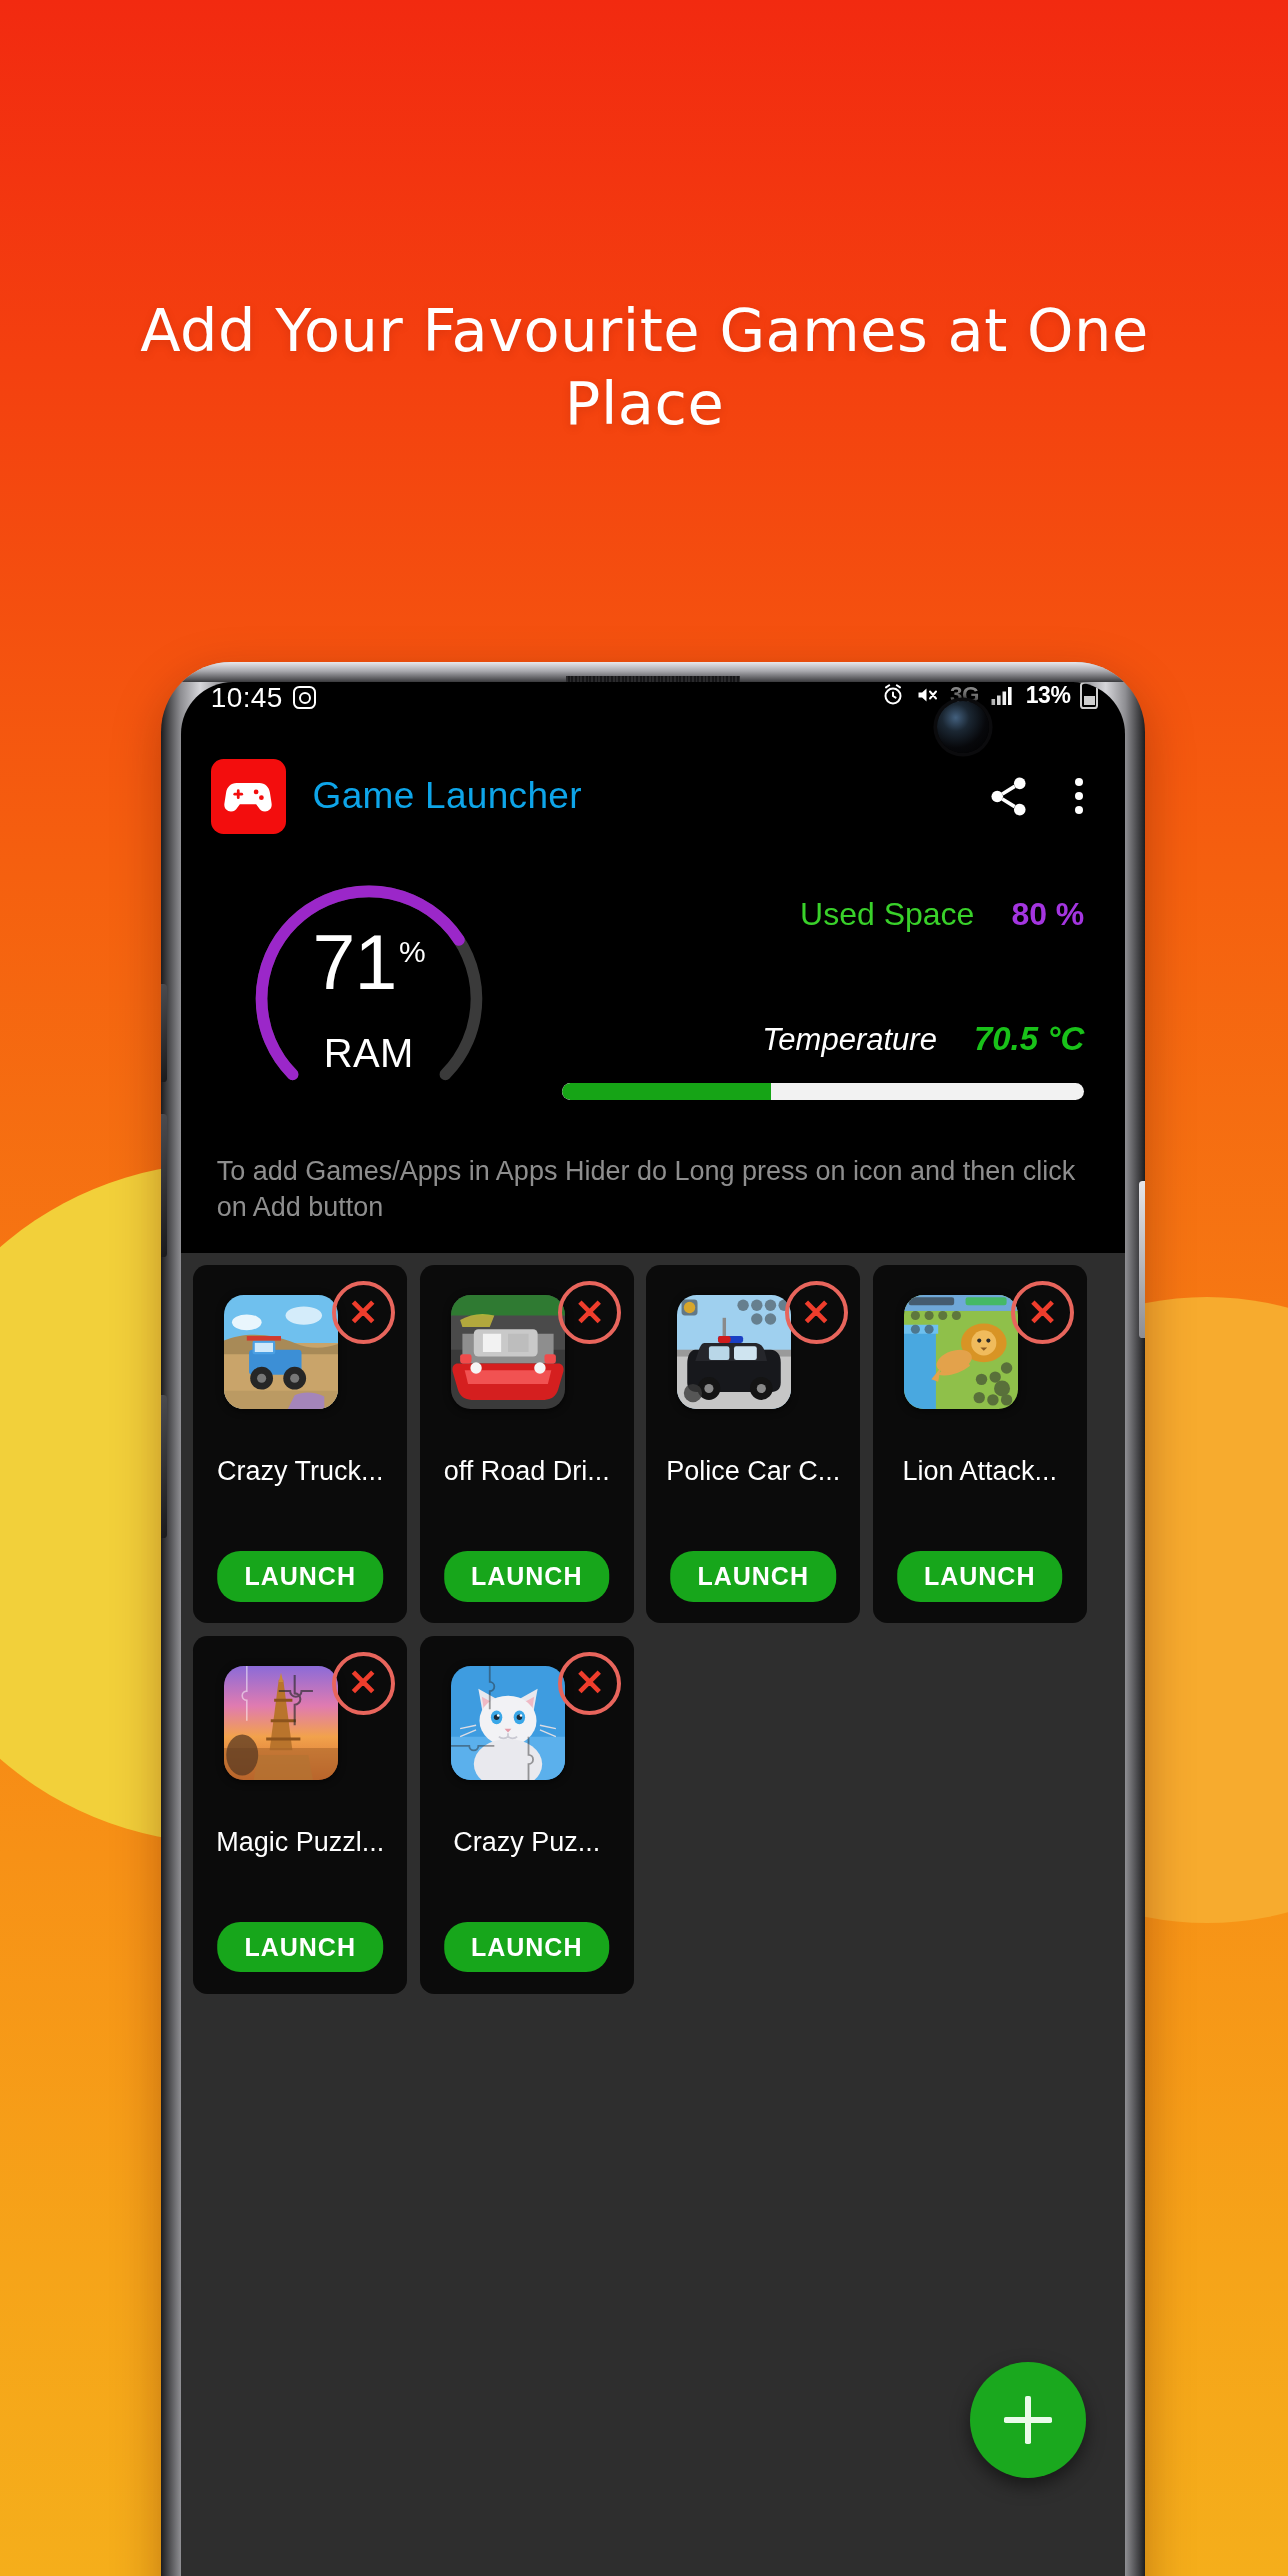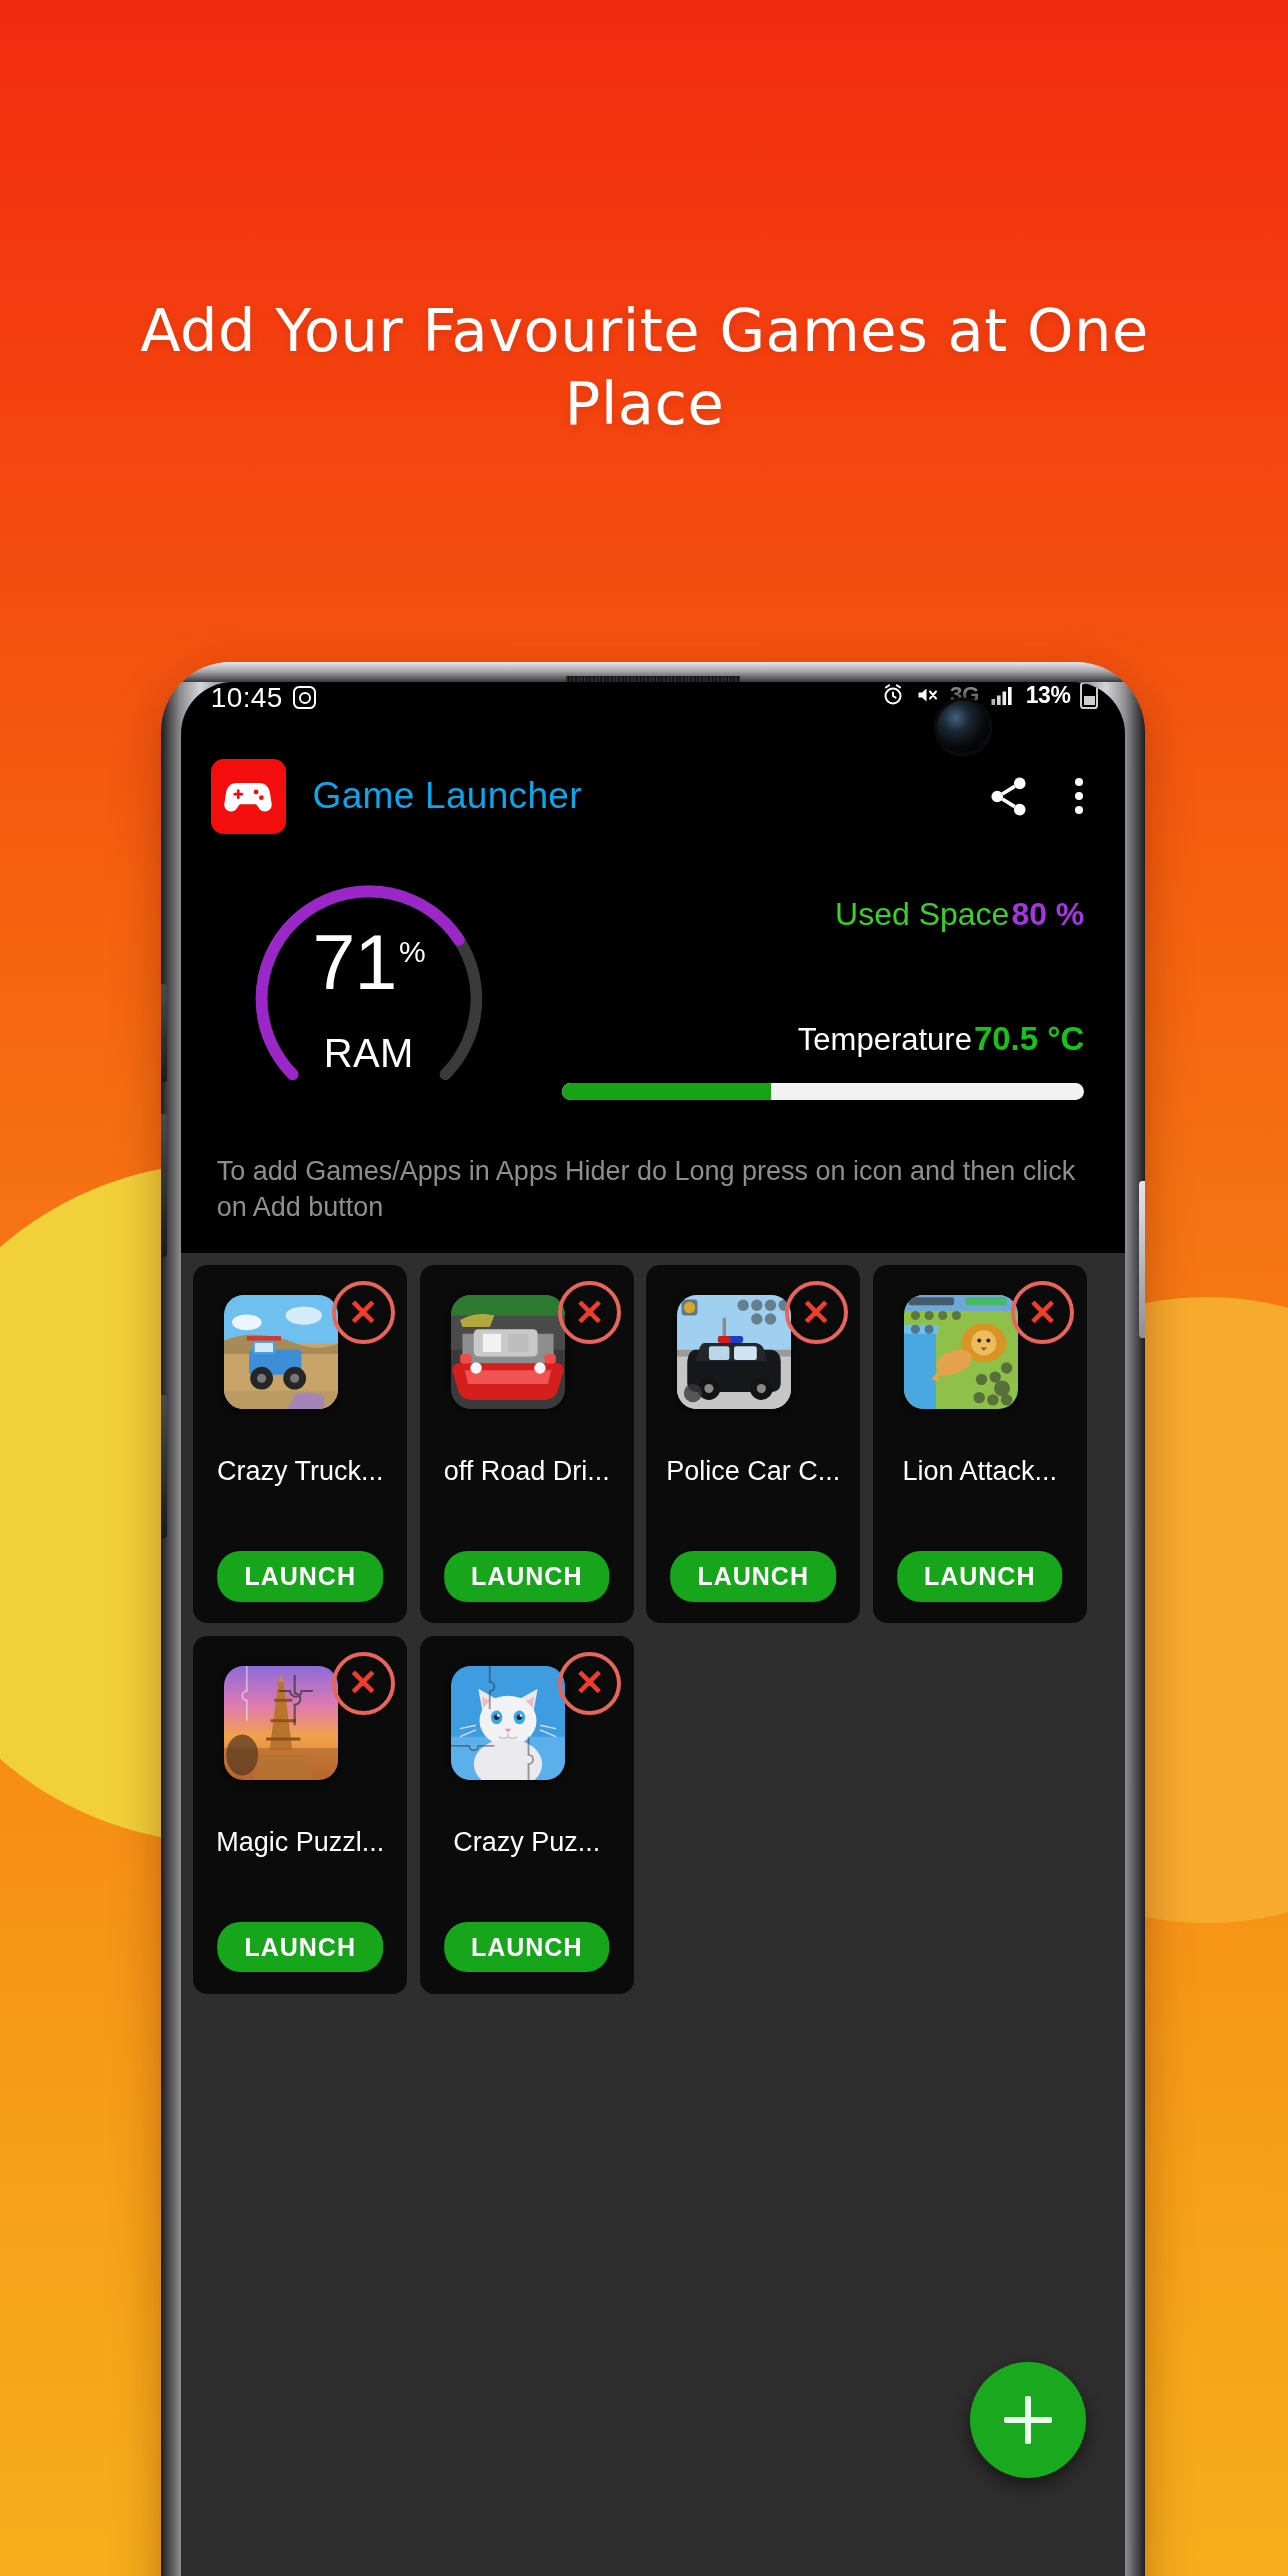--- a/index.html
+++ b/index.html
@@ -109,24 +109,24 @@
   #gauge-center {
     position:absolute; left:0; top:0; width:100%; height:100%;
     display:flex; flex-direction:column; align-items:center; justify-content:center;
     padding-top:5.4px;
   }
   #ram-value { color:#fff; font-size:77px; font-weight:300; line-height:.95; letter-spacing:-0.9px; }
   #ram-value sup { font-size:30px; font-weight:400; vertical-align:super; margin-left:2.7px; }
   #ram-label { color:#fff; font-size:40px; font-weight:400; margin-top:32px; letter-spacing:0.4px; }
 
   #metrics { flex:1; padding-right:41px; padding-left:5.4px; }
-  .metric-row { display:flex; align-items:baseline; justify-content:flex-end; gap:2px; }
+  .metric-row { display:flex; align-items:baseline; justify-content:flex-end; gap:37px; }
   #used-space-label { color:#39d12a; font-size:32px; }
   #used-space-value { color:#a435e0; font-size:32px; font-weight:600; }
-  #temp-row { margin-top:87px; }
+  #temp-row { margin-top:87px;font-style:italic; }
   #temperature-label { color:#ffffff; font-size:31px; }
   #temperature-value { color:#19c219; font-size:33px; font-weight:600; }
   #temp-bar { margin-top:25px; height:17px; border-radius:9px; background:#f2f2f2; overflow:hidden; display:flex; }
   #temp-bar-fill { height:100%; background:#16a416; border-radius:9px 0 0 9px; }
 
   
   #hint {
     position:absolute; left:0; top:472px; width:100%; padding:0 36px 0 36px;
     color:#8e8e8e; font-size:27px; line-height:1.33;
   }

